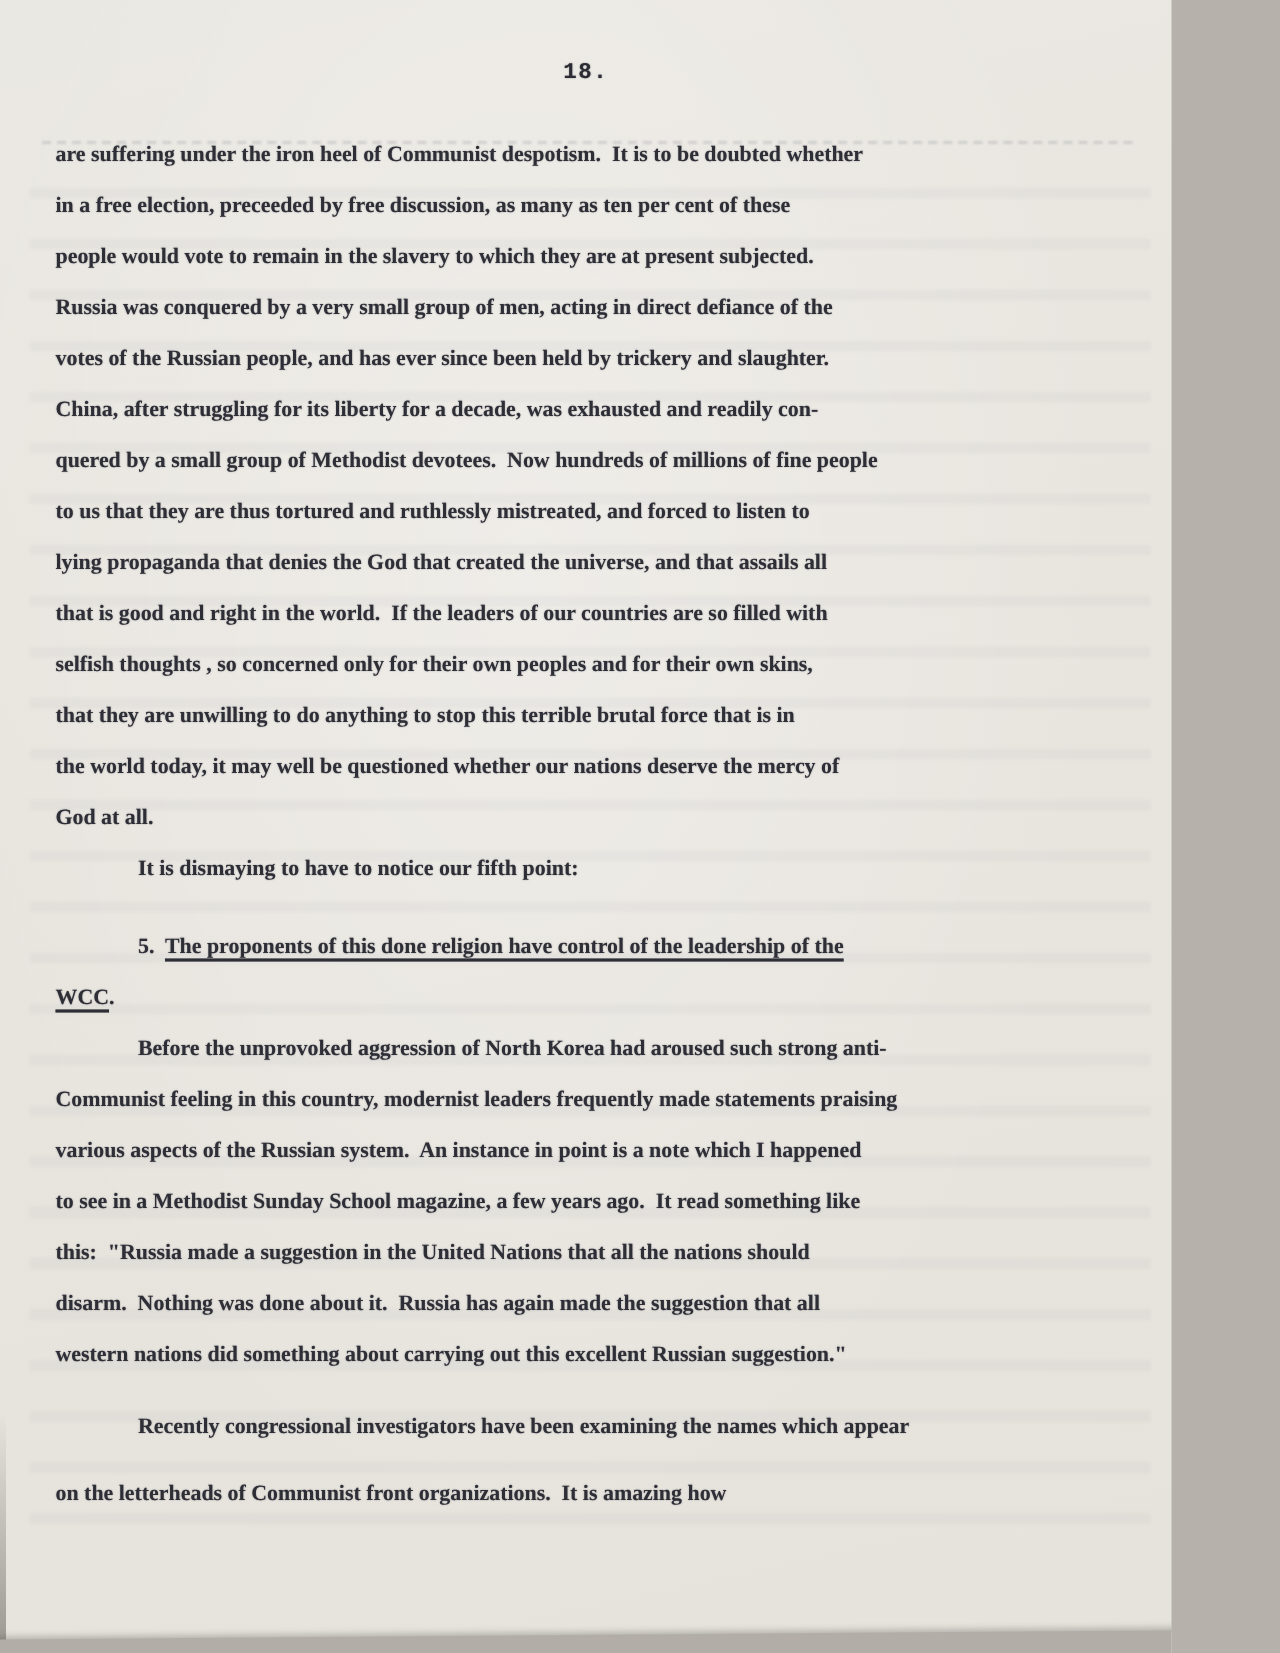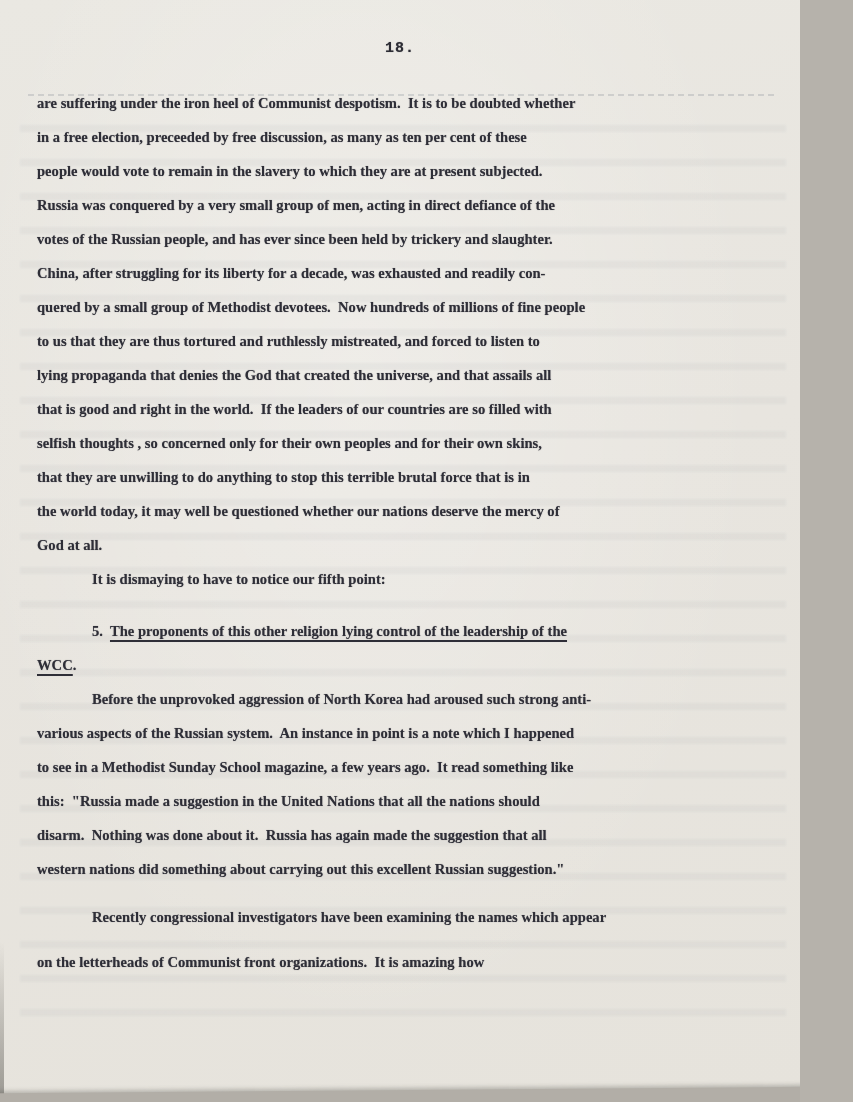--- a/index.html
+++ b/index.html
@@ -7,26 +7,27 @@
     padding: 0;
     width: 853px;
     height: 1102px;
     overflow: hidden;
     background: #b6b2ab;
     font-family: "Liberation Mono", "DejaVu Sans Mono", monospace;
   }
   .paper {
     position: absolute;
     left: 0; top: 0;
-    width: 800px;
+    width: 741px;
     height: 1102px;
     background:
       radial-gradient(ellipse at 45% 35%, rgba(255,255,255,0.28), rgba(255,255,255,0) 65%),
       linear-gradient(168deg, #eae8e2 0%, #e8e5df 45%, #e6e3dc 100%);
     overflow: hidden;
+    padding-left: 40px;
   }
   
   .bleed {
     position: absolute;
     left: 20px; right: 14px; top: 100px; bottom: 60px;
     background: repeating-linear-gradient(
       0deg,
       rgba(0,0,0,0) 0px, rgba(0,0,0,0) 26px,
       rgba(115,126,142,0.06) 26px, rgba(115,126,142,0.06) 33px,
       rgba(0,0,0,0) 33px, rgba(0,0,0,0) 34px
@@ -113,25 +114,26 @@
         <div class="line"><span class="seg">that is good and right in the world.  If the leaders of our countries are so filled with</span></div>
         <div class="line"><span class="seg">selfish thoughts , so concerned only for their own peoples and for their own skins,</span></div>
         <div class="line"><span class="seg">that they are unwilling to do anything to stop this terrible brutal force that is in</span></div>
         <div class="line"><span class="seg">the world today, it may well be questioned whether our nations deserve the mercy of</span></div>
         <div class="line"><span class="seg">God at all.</span></div>
       </div>
       <div class="block block-paragraph-2">
         <div class="line indent"><span class="seg">It is dismaying to have to notice our fifth point:</span></div>
       </div>
       <div class="block block-heading-point-5">
-        <div class="line indent"><span class="seg">5.  </span><span class="seg-u">The proponents of this other religion lying control of the leadership of the</span></div>
+        <div class="line indent"><span class="seg">5.  </span><span class="seg-u">The proponents of this done religion have control of the leadership of the</span></div>
         <div class="line"><span class="seg-u">WCC</span><span class="seg">.</span></div>
       </div>
       <div class="block block-paragraph-3">
         <div class="line indent"><span class="seg">Before the unprovoked aggression of North Korea had aroused such strong anti-</span></div>
+        <div class="line"><span class="seg">Communist feeling in this country, modernist leaders frequently made statements praising</span></div>
         <div class="line"><span class="seg">various aspects of the Russian system.  An instance in point is a note which I happened</span></div>
         <div class="line"><span class="seg">to see in a Methodist Sunday School magazine, a few years ago.  It read something like</span></div>
         <div class="line"><span class="seg">this:  "Russia made a suggestion in the United Nations that all the nations should</span></div>
         <div class="line"><span class="seg">disarm.  Nothing was done about it.  Russia has again made the suggestion that all</span></div>
         <div class="line"><span class="seg">western nations did something about carrying out this excellent Russian suggestion."</span></div>
       </div>
       <div class="block block-paragraph-4">
         <div class="line indent"><span class="seg">Recently congressional investigators have been examining the names which appear</span></div>
         <div class="line"><span class="seg">on the letterheads of Communist front organizations.  It is amazing how</span></div>
       </div>

